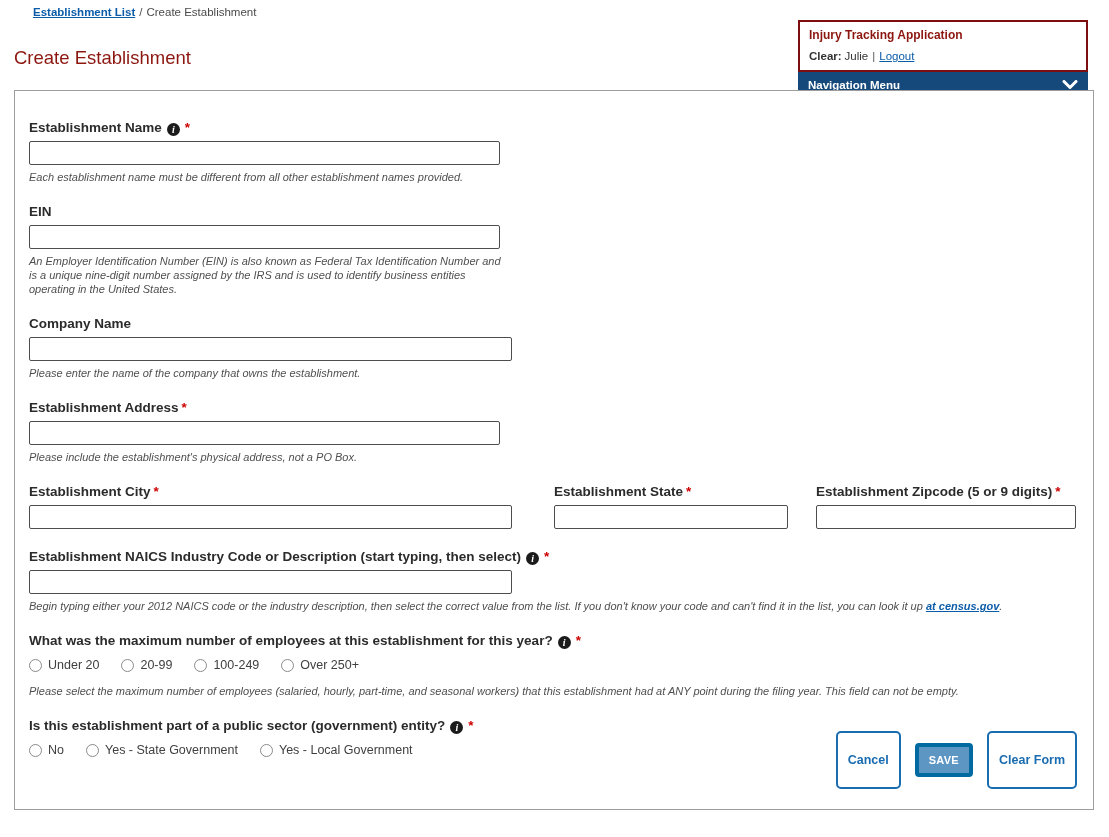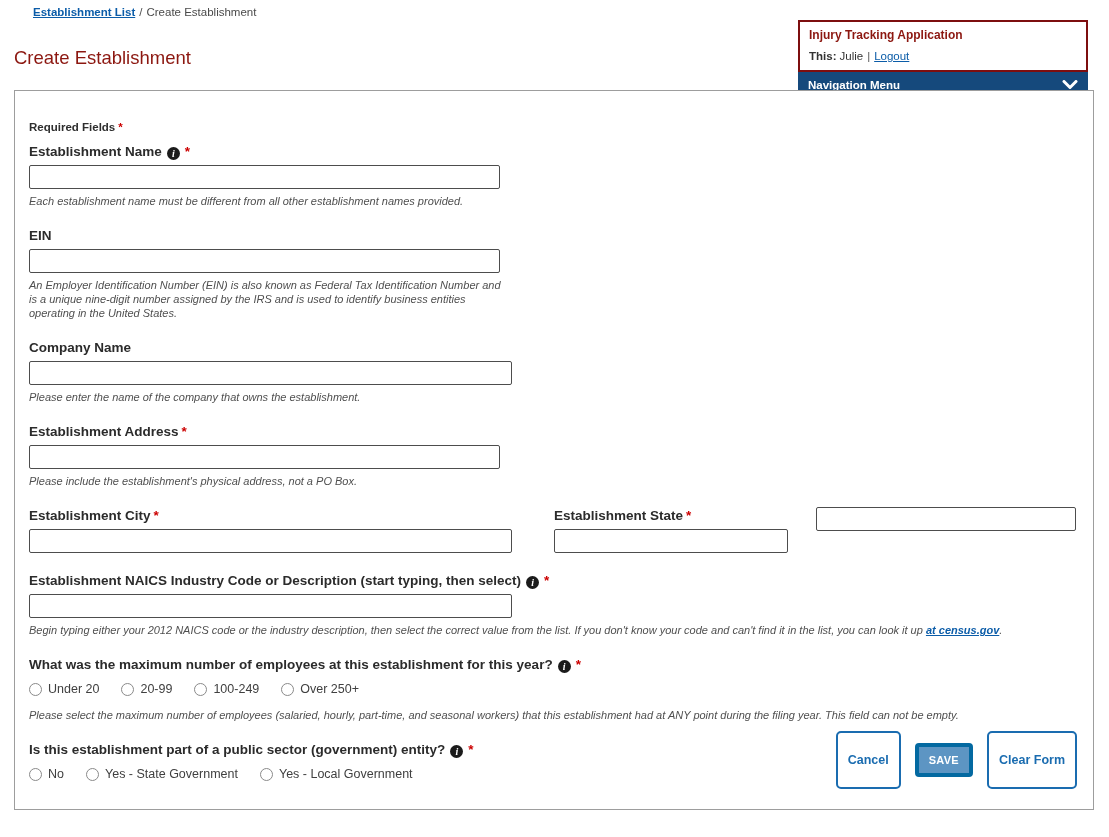--- a/index.html
+++ b/index.html
@@ -74,37 +74,36 @@
 </head>
 <body>
 
 <div class="page">
 
   <div class="breadcrumb"><span class="bc-link">Establishment List</span><span class="bc-sep">/</span><span class="bc-current">Create Establishment</span></div>
 
   <div class="header-box">
     <div class="header-top">
       <div class="header-title">Injury Tracking Application</div>
-      <div class="header-user"><span class="user-label">This:</span><span>Julie</span><span class="user-sep">|</span><span class="logout-link">Logout</span></div>
+      <div class="header-user"><span class="user-label">Clear:</span><span>Julie</span><span class="user-sep">|</span><span class="logout-link">Logout</span></div>
     </div>
     <div class="nav-bar">
       <span>Navigation Menu</span>
       <span style="display:inline-flex;">
         <svg width="16" height="10" viewBox="0 0 16 10">
             <path d="M2 1.5 L8 7.5 L14 1.5" stroke="#ffffff" stroke-width="3" fill="none" stroke-linecap="round" stroke-linejoin="round"></path>
           </svg>
       </span>
     </div>
   </div>
 
   <h1 class="page-title">Create Establishment</h1>
 
   <div class="form-container">
 
-    <div class="required-note"><span>Required Fields</span><span class="req">*</span></div>
 
     <div class="group">
       <div class="field-label"><span>Establishment Name</span><span class="info-icon"></span><span class="req">*</span></div>
       <input type="text" class="text w-name" value="" style="">
       <div class="help">Each establishment name must be different from all other establishment names provided.</div>
     </div>
 
     <div class="group">
       <div class="field-label">EIN</div>
       <input type="text" class="text w-name" value="" style="">
@@ -126,20 +125,21 @@
     <div class="addr-row">
       <div class="col-city">
         <div class="field-label"><span>Establishment City</span><span class="req">*</span></div>
         <input type="text" class="text w-wide" value="" style="">
       </div>
       <div class="col-state">
         <div class="field-label"><span>Establishment State</span><span class="req">*</span></div>
         <input type="text" class="text w-state" value="" style="">
       </div>
       <div class="col-zip">
+        <div class="field-label"><span>Establishment Zipcode (5 or 9 digits)</span><span class="req">*</span></div>
         <input type="text" class="text w-zip" value="" style="">
       </div>
     </div>
 
     <div class="group">
       <div class="field-label"><span>Establishment NAICS Industry Code or Description (start typing, then select)</span><span class="info-icon"></span><span class="req">*</span></div>
       <input type="text" class="text w-wide" value="" style="">
       <div class="help"><span>Begin typing either your 2012 NAICS code or the industry description, then select the correct value from the list. If you don't know your code and can't find it in the list, you can look it up </span><span class="help-link">at census.gov</span><span>.</span></div>
     </div>
 

